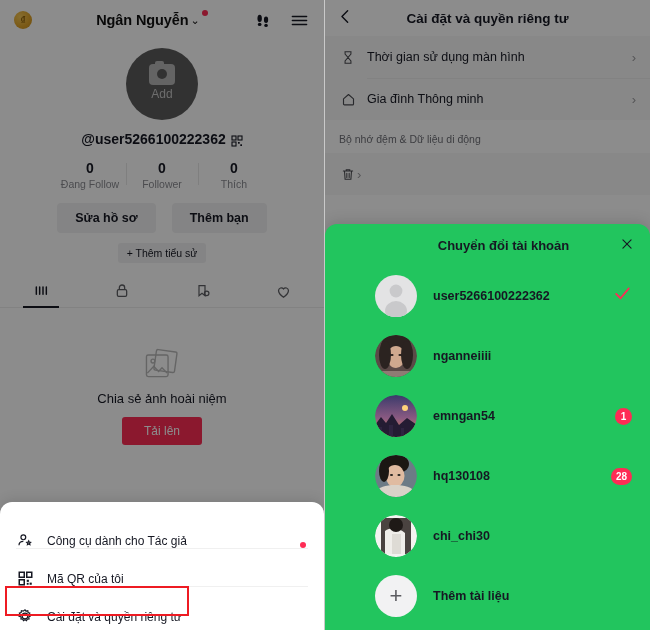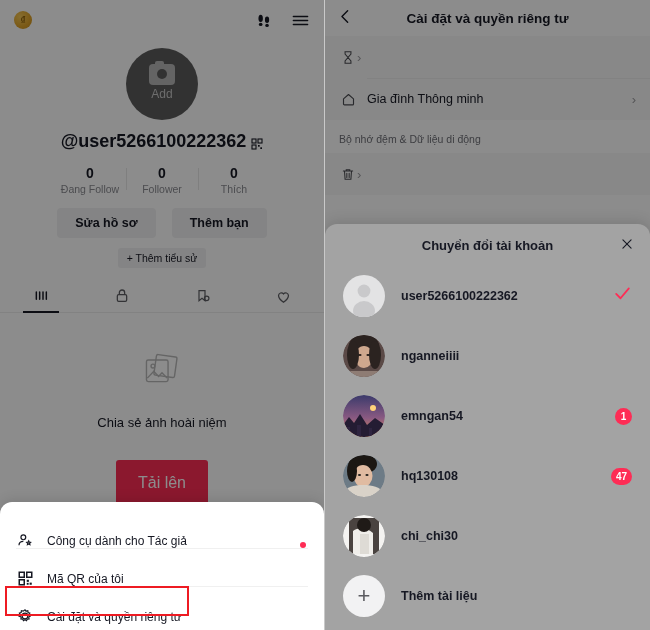--- a/index.html
+++ b/index.html
@@ -49,21 +49,21 @@
     position: relative; overflow: hidden;
   }
   .avatar-cam { width: 26px; height: 21px; border-radius: 4px; background: #b6b6b6; position: relative; top:-3px;}
   .avatar-cam::before { content:''; position:absolute; width:10px; height:10px; border-radius:50%;
       background:#5c5c5c; left:8px; top:5.5px; }
   .avatar-cam::after { content:''; position:absolute; width:9px; height:3px; background:#b6b6b6;
       border-radius: 2px 2px 0 0; left:6px; top:-2.5px;}
   .avatar-add { font-size: 12px; color: #c6c6c6; position:relative; top:-1px;}
 
   .handle-row { display:flex; align-items:center; justify-content:center; gap:5px; margin-top: 11px; }
-  .handle { font-size: 18px; font-weight: bold; color: #161823; }
+  .handle { font-size: 14px; font-weight: bold; color: #161823; }
   .qr-mini { width:12px; height:12px; color:#161823; }
 
   .stats { display: flex; justify-content: center; margin-top: 13px; }
   .stat { width: 72px; text-align: center; position: relative; }
   .stat + .stat::before { content:''; position:absolute; left:0; top:3px; width:1px; height:22px; background:#e8e8e8; }
   .stat-num { font-size: 14px; font-weight: bold; color: #161823; }
   .stat-lbl { font-size: 10.5px; color: #8a8b91; margin-top: 2px; }
 
   .btn-row { display: flex; justify-content: center; gap: 16px; margin-top: 13px; }
   .btn-grey {
@@ -74,25 +74,25 @@
   .chip-bio { background:#f1f1f2; color:#161823; border:none; border-radius:3px;
       font-size:10.5px; padding:4px 9px; font-family:inherit; cursor:pointer;}
 
   .tabs { display: flex; margin-top: 12px; border-bottom: 1px solid #ededed; }
   .tab { flex: 1; display: flex; align-items: center; justify-content: center;
          height: 32px; position: relative; color: #5d5e63; cursor: pointer; }
   .tab.active { color: #161823; }
   .tab.active::after { content:''; position:absolute; bottom:-1px; left:50%; transform:translateX(-50%);
       width: 36px; height: 2px; background:#161823; }
 
-  .empty-area { display:flex; flex-direction:column; align-items:center; margin-top: 40px; gap: 19px; }
+  .empty-area { display:flex; flex-direction:column; align-items:center; margin-top: 40px; }
   .empty-img { width: 38px; height: 32px; color: #b8b8b8; }
   .empty-txt { font-size: 13px; color: #161823; margin-top: 11px; }
   .btn-upload { margin-top: 11px; background:#fe2c55; color:#fff; border:none; border-radius:3px;
-      font-size: 16px; padding: 14px 22px; font-family: inherit; cursor: pointer;}
+      font-size: 12px; padding: 7px 22px; font-family: inherit; cursor: pointer;}
 
   
   .sheet-menu {
     position: absolute; left: 0; right: 0; bottom: 0; z-index: 100;
     background: #fff; border-radius: 12px 12px 0 0;
     box-shadow: 0 -3px 12px rgba(0,0,0,0.10);
     padding: 8px 0 6px;
   }
   .menu-item { display:flex; align-items:flex-end; height: 38px; padding: 0 16px; position: relative; cursor: pointer;}
   .menu-item + .menu-item::before { content:''; position:absolute; left:16px; right:16px; top:0; height:1px; background:#f0f0f0;}
@@ -115,21 +115,21 @@
   .r-row { display:flex; align-items:center; height: 42px; padding: 0 14px; position:relative; cursor:pointer; }
   .r-row + .r-row::before { content:''; position:absolute; left:42px; right:0; top:0; height:1px; background:#ededed; }
   .r-ic { width: 18px; display:flex; align-items:center; justify-content:center; color:#4a4b50;}
   .r-lbl { font-size: 12.5px; color:#161823; margin-left: 10px; flex:1; }
   .r-chev { color:#9a9a9e; font-size: 13px; }
   .r-section { font-size: 10.5px; color:#6f7077; padding: 13px 14px 8px; }
 
   
   .sheet-acc {
     position:absolute; left:0; right:0; top: 224px; bottom:0; z-index: 100;
-    background:#a3a3a3; border-radius: 12px 12px 0 0; box-shadow: 0 -3px 14px rgba(0,0,0,0.12);
+    background:#22c55e; border-radius: 12px 12px 0 0; box-shadow: 0 -3px 14px rgba(0,0,0,0.12); padding-left: 32px;
   }
   .acc-head { height: 42px; display:flex; align-items:center; justify-content:center; position:relative; }
   .acc-title { font-size: 13px; font-weight:bold; color:#161823; }
   .acc-close { position:absolute; right: 16px; font-size: 16px; color:#161823; cursor:pointer; line-height:1;}
   .acc-list { padding: 0; }
   .acc-item { display:flex; align-items:center; height: 60px; padding: 0 18px; cursor:pointer; }
   .acc-av { width: 42px; height: 42px; border-radius: 50%; overflow:hidden; flex: none;
             display:flex; align-items:center; justify-content:center; }
   .acc-name { font-size: 12.5px; font-weight:bold; color:#161823; margin-left: 16px; flex:1; }
   .acc-check { color:#fe2c55; font-size: 19px; font-weight: bold; }
@@ -142,20 +142,25 @@
 </head>
 <body>
 
 <div class="screen">
 
   <div class="pane-left">
     <div class="pane-left-content">
 
       <div class="l-header">
         <div class="coin">₫</div>
+        <div class="l-title-wrap">
+          <span class="l-title">Ngân Nguyễn</span>
+          <span class="chev-small">⌄</span>
+          <span class="dot-red"></span>
+        </div>
         <div class="l-head-icons">
           <span class="ic">
             <svg width="17" height="17" viewBox="0 0 24 24" fill="currentColor">
               <ellipse cx="8" cy="9" rx="3.1" ry="5"></ellipse>
                 <ellipse cx="8" cy="17.5" rx="2.6" ry="2.4"></ellipse>
               <ellipse cx="17" cy="11" rx="3" ry="4.6"></ellipse>
                 <ellipse cx="17" cy="19" rx="2.5" ry="2.3"></ellipse>
             </svg>
           </span>
           <span class="ic">
@@ -304,20 +309,21 @@
         <span class="r-title">Cài đặt và quyền riêng tư</span>
       </div>
 
       <div class="r-group">
         <div class="r-row">
           <span class="r-ic">
             <svg width="14" height="15" viewBox="0 0 24 24" fill="none" stroke="currentColor" stroke-width="1.8">
               <path d="M6 2h12M6 22h12M7 2v4l5 6-5 6v4M17 2v4l-5 6 5 6v4"></path>
             </svg>
           </span>
+          <span class="r-lbl">Thời gian sử dụng màn hình</span>
           <span class="r-chev">›</span>
         </div>
         <div class="r-row">
           <span class="r-ic">
             <svg width="15" height="15" viewBox="0 0 24 24" fill="none" stroke="currentColor" stroke-width="1.8" stroke-linejoin="round">
               <path d="M4 11l8-7 8 7v8a1.5 1.5 0 0 1-1.5 1.5h-13A1.5 1.5 0 0 1 4 19z"></path>
             </svg>
           </span>
           <span class="r-lbl">Gia đình Thông minh</span>
           <span class="r-chev">›</span>
@@ -433,21 +439,21 @@
                 <ellipse cx="20" cy="9" rx="14" ry="10" fill="#1b1713"></ellipse>
                 <ellipse cx="20" cy="21" rx="9.5" ry="11" fill="#e0bba1"></ellipse>
                 <ellipse cx="9" cy="16" rx="5" ry="11" fill="#1b1713"></ellipse>
                 <ellipse cx="16.5" cy="20" rx="1.6" ry="1" fill="#23201d"></ellipse>
                 <ellipse cx="24" cy="20" rx="1.6" ry="1" fill="#23201d"></ellipse>
                 <path d="M0 38c4-6 10-8 20-8s16 2 22 8v4H0z" fill="#d9d2c8"></path>
               </g>
             </svg>
           </span>
           <span class="acc-name">hq130108</span>
-          <span class="badge">47</span>
+          <span class="badge">28</span>
         </div>
 
         <div class="acc-item">
           <span class="acc-av">
             <svg width="42" height="42" viewBox="0 0 42 42">
               <defs>
                   <clipPath id="c4">
                     <circle cx="21" cy="21" r="21"></circle>
                   </clipPath>
                 </defs>

